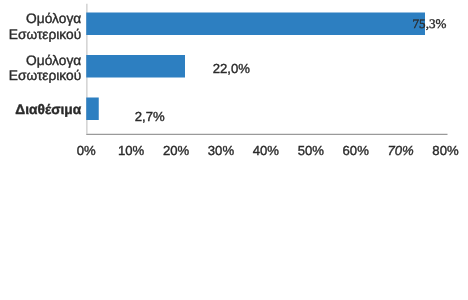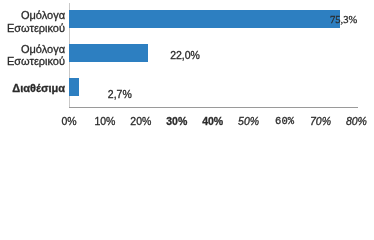--- a/index.html
+++ b/index.html
@@ -36,26 +36,26 @@
   .cat-1{top:42.65px;}
   .cat-2{top:82.12px;}
 
   
   .tick{position:absolute;top:113.5px;font-size:10.5px;line-height:14px;color:#2b2b2b;
         text-align:center;white-space:nowrap;transform:translateX(-50%);
         -webkit-text-stroke:0.3px #2b2b2b;}
   .tick-0{left:69px;}
   .tick-1{left:104.75px;}
   .tick-2{left:140.7px;}
-  .tick-3{left:176.65px;font-weight:bold;}
-  .tick-4{left:212.6px;font-weight:bold;}
+  .tick-3{left:176.65px;}
+  .tick-4{left:212.6px;}
   .tick-5{left:248.55px;}
   .tick-6{left:284.5px;}
   .tick-7{left:320.45px;font-style:italic;}
-  .tick-8{left:356.4px;font-style:italic;}
+  .tick-8{left:356.4px;}
 </style>
 </head>
 <body>
 
 <div class="chart" style="background: rgb(255, 255, 255);">
 
   <div class="axis-y" style="background: rgb(201, 201, 201);"></div>
   <div class="axis-x" style="background: rgb(154, 154, 154);"></div>
 
   <div class="bar bar-0" style="left: 69px; width: 270.515px; background: rgb(45, 127, 193);"></div>
@@ -76,18 +76,18 @@
   </div>
   <div class="cat cat-2" style="color: rgb(43, 43, 43); font-weight: bold;">
     <div>Διαθέσιμα</div>
   </div>
 
   <div class="tick tick-0" style="left: 69px; color: rgb(43, 43, 43);">0%</div>
   <div class="tick tick-1" style="left: 104.925px; color: rgb(43, 43, 43);">10%</div>
   <div class="tick tick-2" style="left: 140.85px; color: rgb(43, 43, 43);">20%</div>
   <div class="tick tick-3" style="left: 176.775px; color: rgb(43, 43, 43);">30%</div>
   <div class="tick tick-4" style="left: 212.7px; color: rgb(43, 43, 43);">40%</div>
-  <div class="tick tick-5" style="left: 248.625px; color: rgb(43, 43, 43); font-style: italic;">50%</div>
-  <div class="tick tick-6" style="left: 284.55px; color: rgb(43, 43, 43); font-family: Liberation Mono, monospace;">60%</div>
+  <div class="tick tick-5" style="left: 248.625px; color: rgb(43, 43, 43);">50%</div>
+  <div class="tick tick-6" style="left: 284.55px; color: rgb(43, 43, 43);">60%</div>
   <div class="tick tick-7" style="left: 320.475px; color: rgb(43, 43, 43);">70%</div>
   <div class="tick tick-8" style="left: 356.4px; color: rgb(43, 43, 43);">80%</div>
 
 </div>
 
 </body></html>

